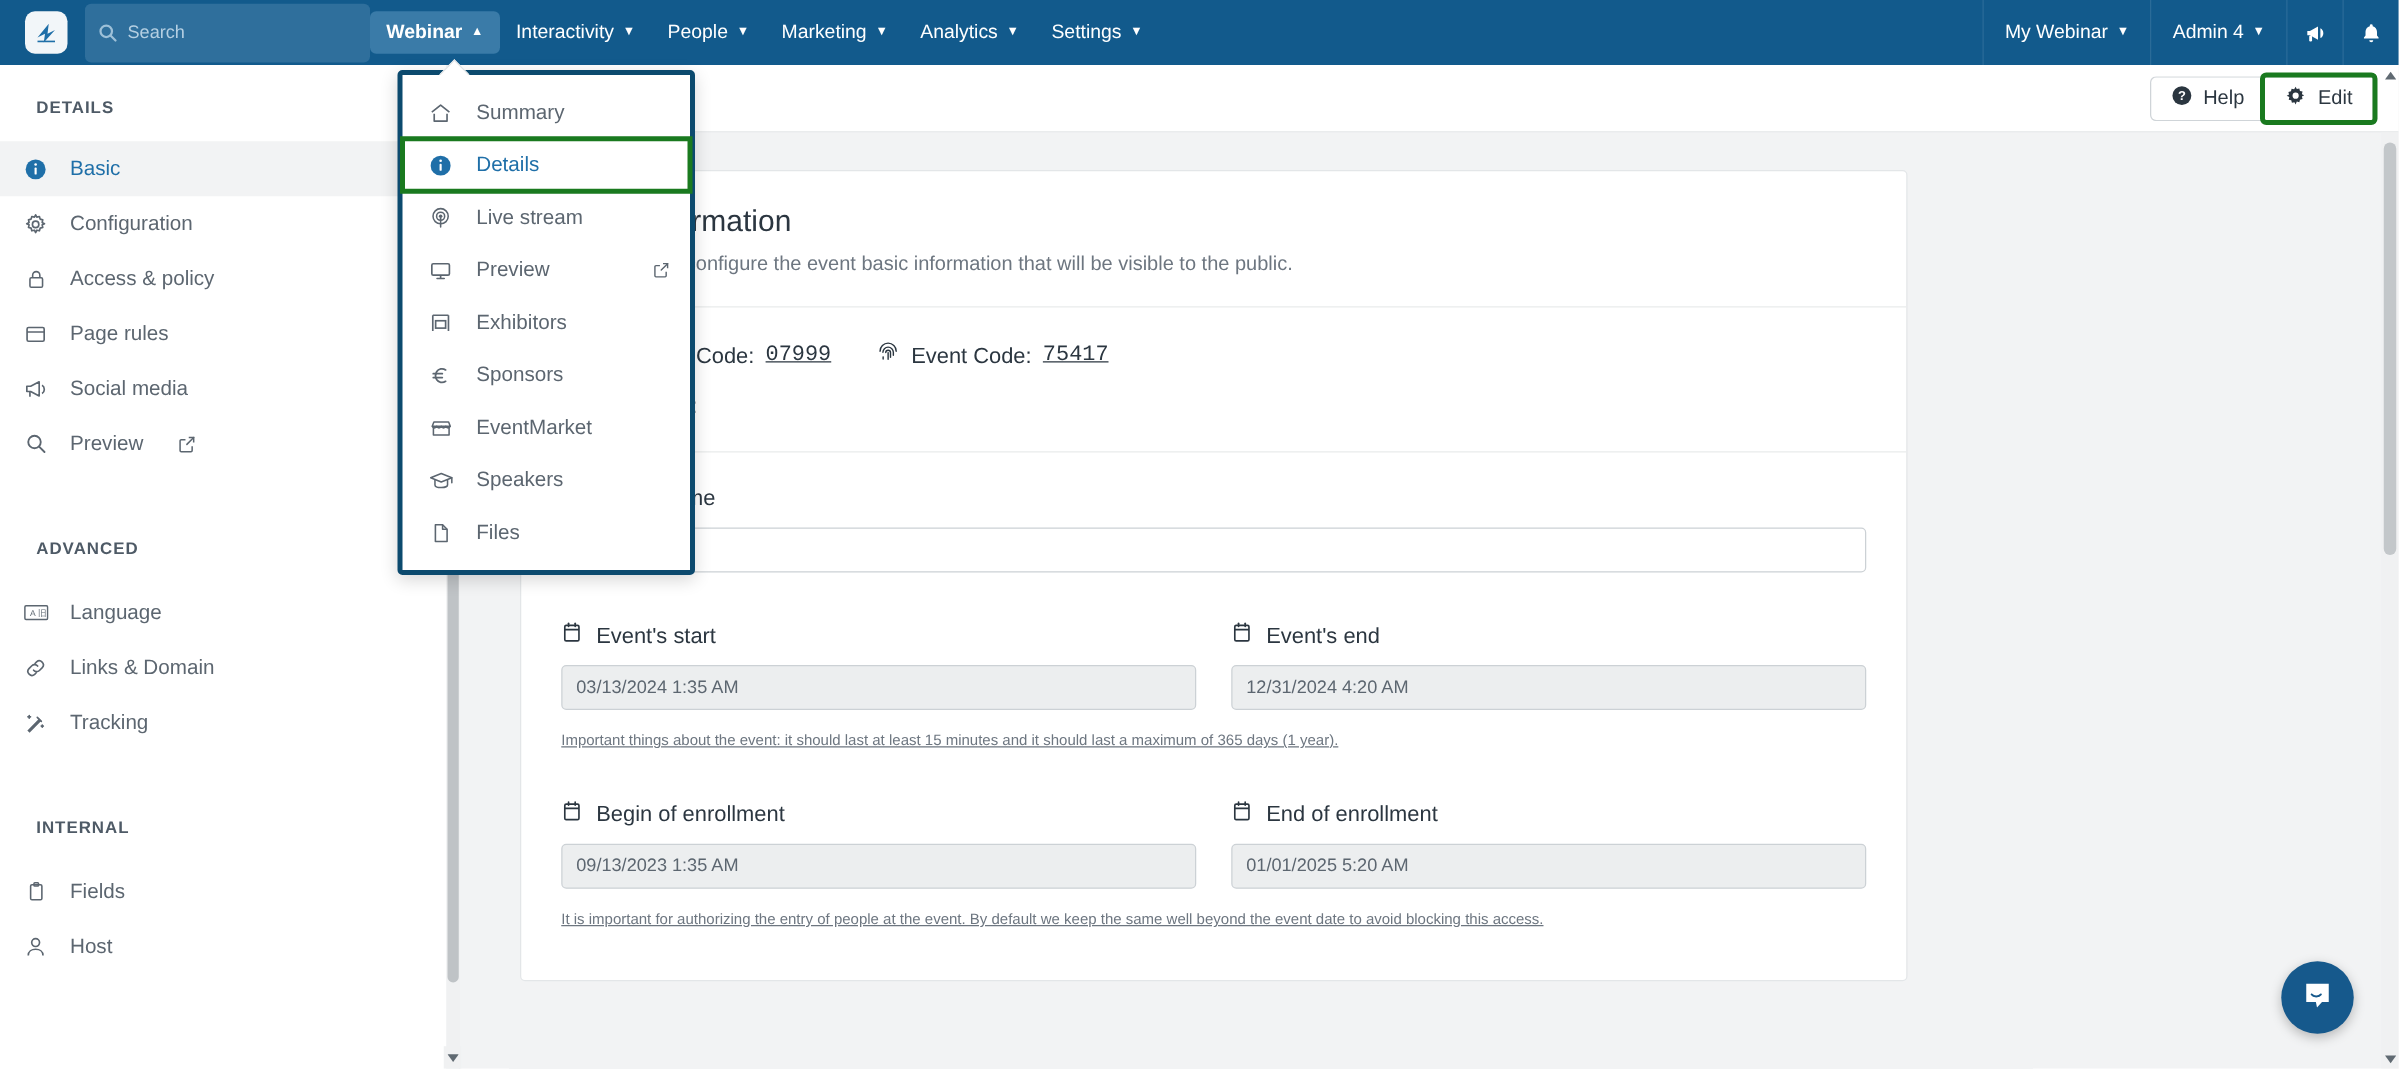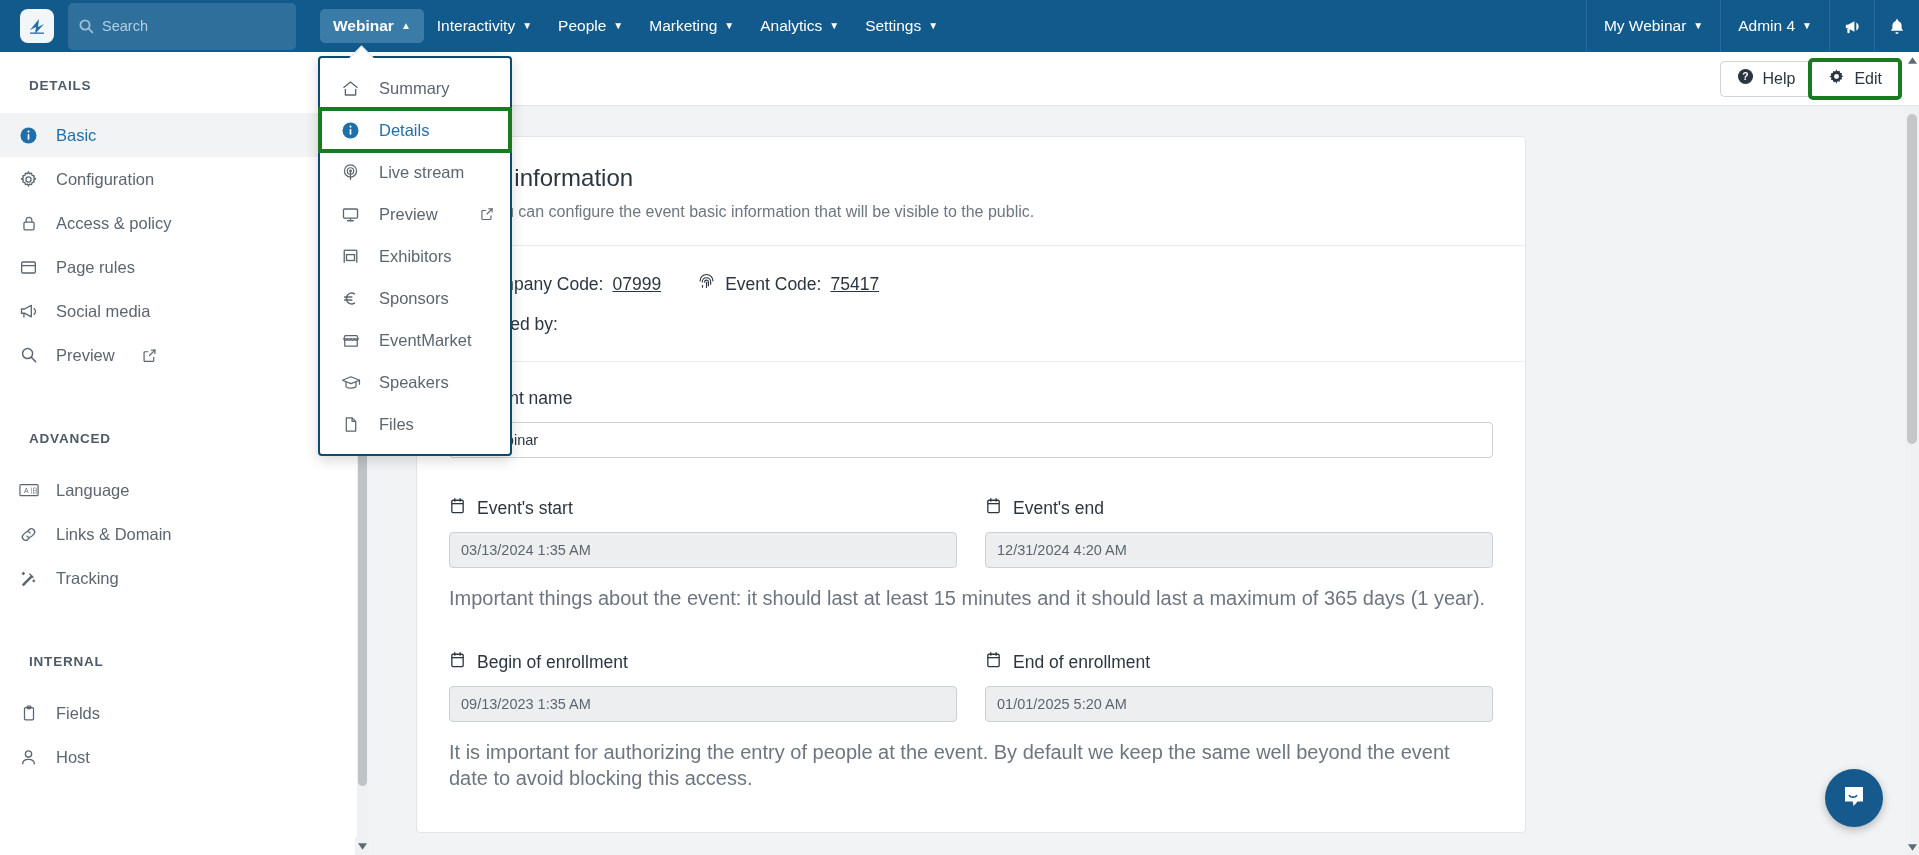--- a/index.html
+++ b/index.html
@@ -32,21 +32,21 @@
     padding: 0 10px; flex: 0 0 auto;
   }
   .searchbox .si { margin-right: 8px; display:flex; }
   .searchbox input {
     background: transparent; border: none; outline: none;
     color: #ffffff; font-size: 14.5px;
     font-family: "Liberation Sans", sans-serif; width: 100%;
   }
   .searchbox input::placeholder { color: #b4cfe2; }
 
-  .navitems { display: flex; align-items: center; margin-left: 24px; flex: 1 1 auto; }
+  .navitems { display: flex; align-items: center; flex: 1 1 auto; }
   .navitem {
     display: flex; align-items: center; gap: 7px;
     color: #ffffff; font-size: 15.5px; height: 34px;
     padding: 0 13px; border-radius: 5px; cursor: pointer;
     white-space: nowrap;
   }
   .navitem.active { background: #3a7ba8; font-weight: bold; }
   .caret { font-size: 10px; line-height: 1; display:inline-block; }
 
   .navright { display: flex; align-items: center; height: 52px; }
@@ -120,54 +120,54 @@
     width: 1110px; margin-left: 48px; background: #ffffff;
     border: 1px solid #e3e6e8; border-radius: 4px;
   }
   .card-head { padding: 27px 32px 24px 32px; border-bottom: 1px solid #e9ebec; }
   .card-head h1 { font-size: 24px; font-weight: normal; color: #2b3640; margin-bottom: 11px; }
   .card-head p { font-size: 16px; color: #6d7680; }
   .codes-row {
     padding: 26px 32px 0 32px; display: flex; align-items: center;
     gap: 10px; font-size: 17.5px; color: #2b3640;
   }
-  .codes-row .code { text-decoration: underline; }
+  .codes-row .code { text-decoration: underline; font-family: Liberation Mono, monospace; }
   .codes-row .grp { display: flex; align-items: center; gap: 9px; margin-right: 26px; }
   .orgby { padding: 18px 32px 26px 32px; font-size: 17.5px; color: #2b3640; border-bottom: 1px solid #e9ebec;}
   .form { padding: 24px 32px 40px 32px; }
   .flabel {
     display: flex; align-items: center; gap: 11px;
     font-size: 17.5px; color: #2b3640; margin-bottom: 12px;
   }
   .finput {
     width: 100%; height: 36px; border: 1px solid #ccd1d5; border-radius: 4px;
     background: #ffffff; font-size: 14.5px; color: #2b3640;
     padding: 0 11px; font-family: "Liberation Sans", sans-serif; outline: none;
   }
   .finput.ro { background: #eceeef; color: #5c6670; }
   .two { display: flex; gap: 28px; margin-top: 39px; }
   .two > div { flex: 1 1 0; }
-  .hint { font-size: 20px; color: #6d7680; margin-top: 17px; line-height: 1.33; }
+  .hint { font-size: 12px; color: #6d7680; margin-top: 17px; line-height: 1.33; text-decoration: underline; }
 
   
   #cscroll {
     position: absolute; right: 0; top: 54px; width: 14px; bottom: 0;
     background: #f0f1f2; z-index: 8;
   }
   #cthumb {
     position: absolute; right: 2px; top: 62px; width: 10px; height: 330px;
     background: #c3c7ca; border-radius: 5px; z-index: 9;
   }
   .carrow { position: absolute; right: 0; width: 14px; height: 16px;
     display:flex;align-items:center;justify-content:center; z-index: 9; }
 
   
   #dropdown {
-    position: absolute; top: 56px; left: 318px; width: 194px;
-    background: #ffffff; border: 2px solid #0c4a6e; border-radius: 4px;
+    position: absolute; top: 56px; left: 318px; width: 238px;
+    background: #ffffff; border: 4px solid #0c4a6e; border-radius: 4px;
     box-shadow: 0 4px 14px rgba(0,0,0,.16); z-index: 60; padding: 9px 0 9px 0;
   }
   #dropdown .tip {
     position: absolute; top: -9px; left: 33px; width: 17px; height: 17px;
     background: #fff; border-left: 1px solid #e0e3e5; border-top: 1px solid #e0e3e5;
     transform: rotate(45deg);
   }
   .dd-item {
     display: flex; align-items: center; height: 42px;
     padding-left: 20px; gap: 18px; font-size: 16.5px; color: #5c6670;

